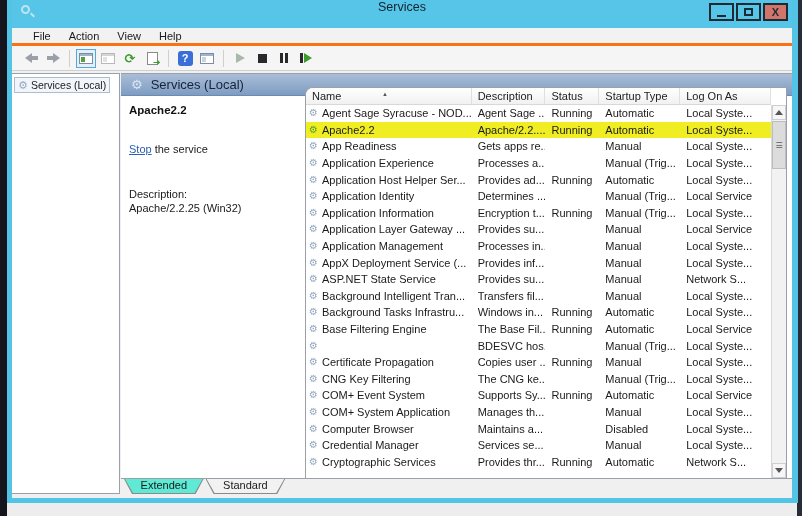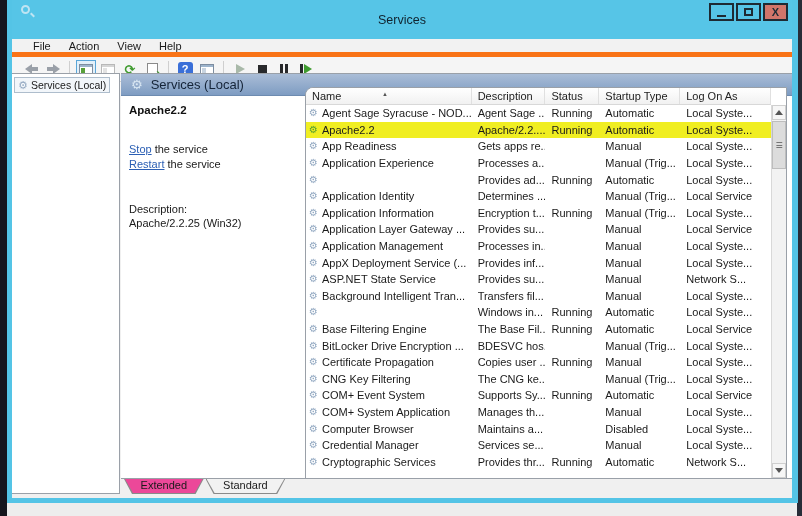--- a/index.html
+++ b/index.html
@@ -7,34 +7,34 @@
   body { font-family:"Liberation Sans","DejaVu Sans",sans-serif; background:#ededed; position:relative; }
 
   .edge-left  { position:absolute; left:0; top:0; width:7px; height:516px; background:#15151d; }
   .edge-right { position:absolute; right:0; top:0; width:5px; height:516px; background:#272d38; }
 
   .window { position:absolute; left:7px; top:0; width:791px; height:503px;
             border-left:5px solid #54c4e6; border-right:6px solid #54c4e6; border-bottom:5px solid #54c4e6;
             background:#f0f0f0; }
 
   
-  .titlebar { position:relative; height:39px; background:#56c5e7; display:flex; align-items:center; }
+  .titlebar { position:relative; height:28px; background:#56c5e7; display:flex; align-items:flex-start; }
   .title-icon { position:absolute; left:8px; top:4px; width:16px; height:16px; }
   .title-icon .lens { position:absolute; left:1px; top:1px; width:9px; height:9px; border:2px solid #bfe4f2; border-radius:50%; }
   .title-icon .handle { position:absolute; left:10px; top:10px; width:5px; height:2px; background:#bfe4f2; transform:rotate(45deg); }
   .title-text { flex:1; text-align:center; font-size:12.5px; color:#10232e; }
   .win-controls { position:absolute; right:4px; top:3px; display:flex; gap:2px; }
   .win-btn { width:25px; height:18px; border:2px solid #1e2a33; display:flex; align-items:center; justify-content:center;
              font-size:11px; color:#1e2a33; background:transparent; font-weight:bold; line-height:1; }
   .win-btn.close { background:#d1756a; }
   .glyph-min { width:9px; height:2px; background:#1e2a33; margin-top:7px; }
   .glyph-max { width:9px; height:8px; border:2px solid #1e2a33; }
 
   
-  .menubar { height:18px; background:#f2f2f2; border-bottom:5px solid #f97316; display:flex; align-items:center; padding-left:12px; }
+  .menubar { height:18px; background:#f2f2f2; border-bottom:3px solid #f97316; display:flex; align-items:center; padding-left:12px; }
   .menu-item { font-size:11px; color:#1a1a1a; padding:0 9px; }
 
   
   .toolbar { height:25px; background:#f5f5f5; border-bottom:1px solid #cfcfcf; display:flex; align-items:center; padding-left:8px; }
   .tb-sep { width:1px; height:17px; background:#cfcfcf; margin:0 5px; }
   .tb-btn { width:20px; height:19px; display:flex; align-items:center; justify-content:center; margin:0 1px; position:relative; }
   .tb-btn.selected { border:1px solid #5aa6d8; background:#e2f0fa; }
   .arr { display:flex; align-items:center; }
   .arr .head { width:0; height:0; border-top:5px solid transparent; border-bottom:5px solid transparent; }
   .arr .tail { width:6px; height:4px; background:#9aa0a8; }
@@ -98,21 +98,21 @@
   .sb-btn { position:absolute; left:0; width:14px; height:15px; background:#f6f6f6; border:1px solid #cfcfcf; display:flex; align-items:center; justify-content:center; }
   .sb-up { top:0; } .sb-down { bottom:0; }
   .tri-up { width:0; height:0; border-left:4px solid transparent; border-right:4px solid transparent; border-bottom:5px solid #555; }
   .tri-down { width:0; height:0; border-left:4px solid transparent; border-right:4px solid transparent; border-top:5px solid #555; }
   .sb-thumb { position:absolute; left:0; top:16px; width:14px; height:48px; background:#dcdcdc; border:1px solid #bdbdbd;
               display:flex; align-items:center; justify-content:center; font-size:8px; color:#555; }
 
   .tabs-strip { position:absolute; left:0; bottom:0; right:0; height:16px; background:#f0f0f0; border-top:1px solid #9aa0a8; display:flex; padding-left:3px; }
   .tab { position:relative; height:15px; margin-right:2px; }
   .tab .shape { position:absolute; inset:0; background:#8a8a8a; clip-path:polygon(0 0, 100% 0, calc(100% - 8px) 100%, 8px 100%); }
-  .tab .face { position:absolute; left:1px; right:1px; top:0; bottom:1px; background:#ec4899;
+  .tab .face { position:absolute; left:1px; right:1px; top:0; bottom:1px; background:#5eead4;
                clip-path:polygon(0 0, 100% 0, calc(100% - 8px) 100%, 8px 100%);
                display:flex; align-items:flex-start; justify-content:center; font-size:11px; color:#1a1a1a; padding:0 14px; }
   .tab.inactive .face { background:#f2f2f2; }
 </style>
 </head>
 <body>
 
 <div class="edge-left"></div>
 <div class="edge-right"></div>
 
@@ -214,21 +214,20 @@
         <div class="band-inner">
           <span class="gear">⚙</span>
           <span class="band-title">Services (Local)</span>
         </div>
       </div>
 
       <div class="ext-panel">
         <div class="svc-name">Apache2.2</div>
         <div class="svc-links">
           <div><a href="#">Stop</a><span> the service</span></div>
-          <div><a href="#">Restart</a><span> the service</span></div>
         </div>
         <div class="svc-desc-label">Description:</div>
         <div class="svc-desc-text">Apache/2.2.25 (Win32)</div>
       </div>
 
       <div class="list-wrap">
         <div class="lv-header" id="lv-header">
             <div class="lv-h" style="width: 166px;"><span class="h-lbl">Name</span><span class="sort">▲</span></div>
             <div class="lv-h" style="width: 74px;"><span class="h-lbl">Description</span></div>
             <div class="lv-h" style="width: 54px;"><span class="h-lbl">Status</span></div>
@@ -272,20 +271,21 @@
                 <span class="t-name">Application Experience</span>
               </div>
     <div class="cell c-desc" style="width: 74px;">Processes a...</div>
     <div class="cell c-status" style="width: 54px;"></div>
     <div class="cell c-startup" style="width: 81px;">Manual (Trig...</div>
     <div class="cell c-logon" style="width: 91px;">Local Syste...</div>
   </div>
             <div class="lv-row">
     <div class="cell c-name" style="width: 166px;">
                 <span class="gear">⚙</span>
+                <span class="t-name">Application Host Helper Ser...</span>
               </div>
     <div class="cell c-desc" style="width: 74px;">Provides ad...</div>
     <div class="cell c-status" style="width: 54px;">Running</div>
     <div class="cell c-startup" style="width: 81px;">Automatic</div>
     <div class="cell c-logon" style="width: 91px;">Local Syste...</div>
   </div>
             <div class="lv-row">
     <div class="cell c-name" style="width: 166px;">
                 <span class="gear">⚙</span>
                 <span class="t-name">Application Identity</span>
@@ -351,40 +351,40 @@
                 <span class="t-name">Background Intelligent Tran...</span>
               </div>
     <div class="cell c-desc" style="width: 74px;">Transfers fil...</div>
     <div class="cell c-status" style="width: 54px;"></div>
     <div class="cell c-startup" style="width: 81px;">Manual</div>
     <div class="cell c-logon" style="width: 91px;">Local Syste...</div>
   </div>
             <div class="lv-row">
     <div class="cell c-name" style="width: 166px;">
                 <span class="gear">⚙</span>
+                <span class="t-name">Background Tasks Infrastru...</span>
               </div>
     <div class="cell c-desc" style="width: 74px;">Windows in...</div>
     <div class="cell c-status" style="width: 54px;">Running</div>
     <div class="cell c-startup" style="width: 81px;">Automatic</div>
     <div class="cell c-logon" style="width: 91px;">Local Syste...</div>
   </div>
             <div class="lv-row">
     <div class="cell c-name" style="width: 166px;">
                 <span class="gear">⚙</span>
                 <span class="t-name">Base Filtering Engine</span>
               </div>
     <div class="cell c-desc" style="width: 74px;">The Base Fil...</div>
     <div class="cell c-status" style="width: 54px;">Running</div>
     <div class="cell c-startup" style="width: 81px;">Automatic</div>
     <div class="cell c-logon" style="width: 91px;">Local Service</div>
   </div>
             <div class="lv-row">
     <div class="cell c-name" style="width: 166px;">
                 <span class="gear">⚙</span>
-                <span class="t-name">BitLocker Drive Encryption ...</span>
               </div>
     <div class="cell c-desc" style="width: 74px;">BDESVC hos...</div>
     <div class="cell c-status" style="width: 54px;"></div>
     <div class="cell c-startup" style="width: 81px;">Manual (Trig...</div>
     <div class="cell c-logon" style="width: 91px;">Local Syste...</div>
   </div>
             <div class="lv-row">
     <div class="cell c-name" style="width: 166px;">
                 <span class="gear">⚙</span>
                 <span class="t-name">Certificate Propagation</span>

